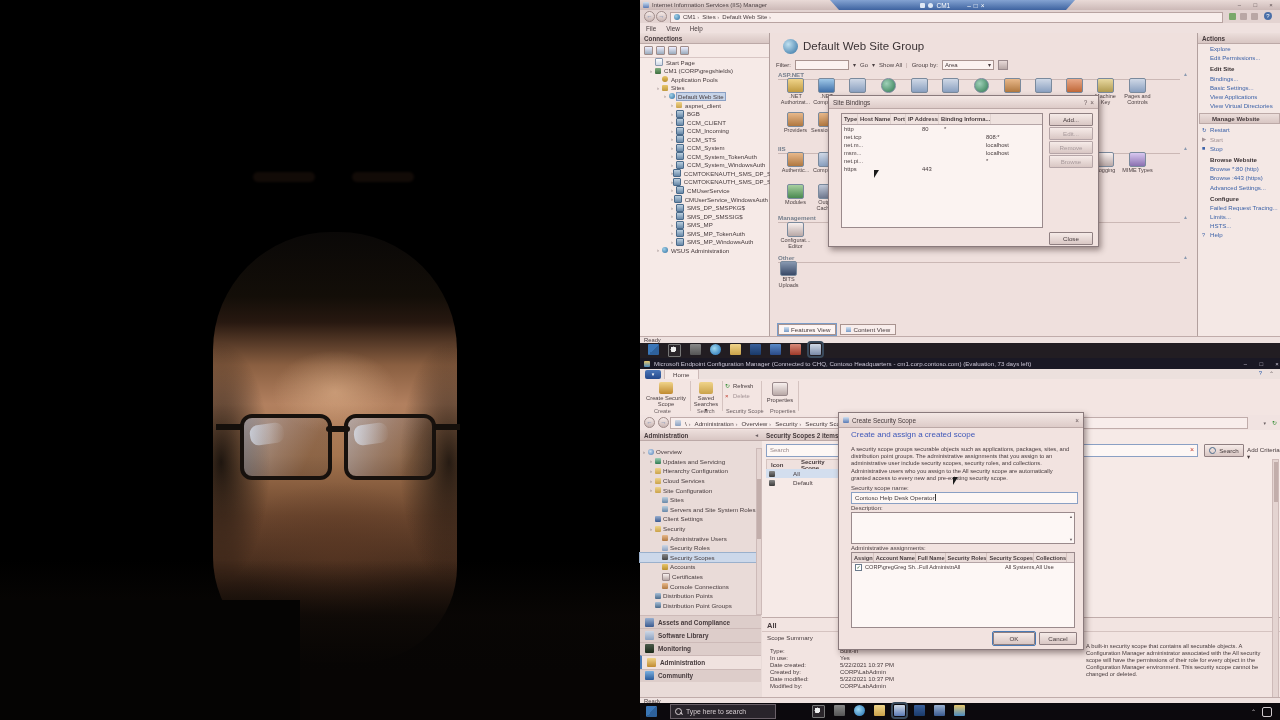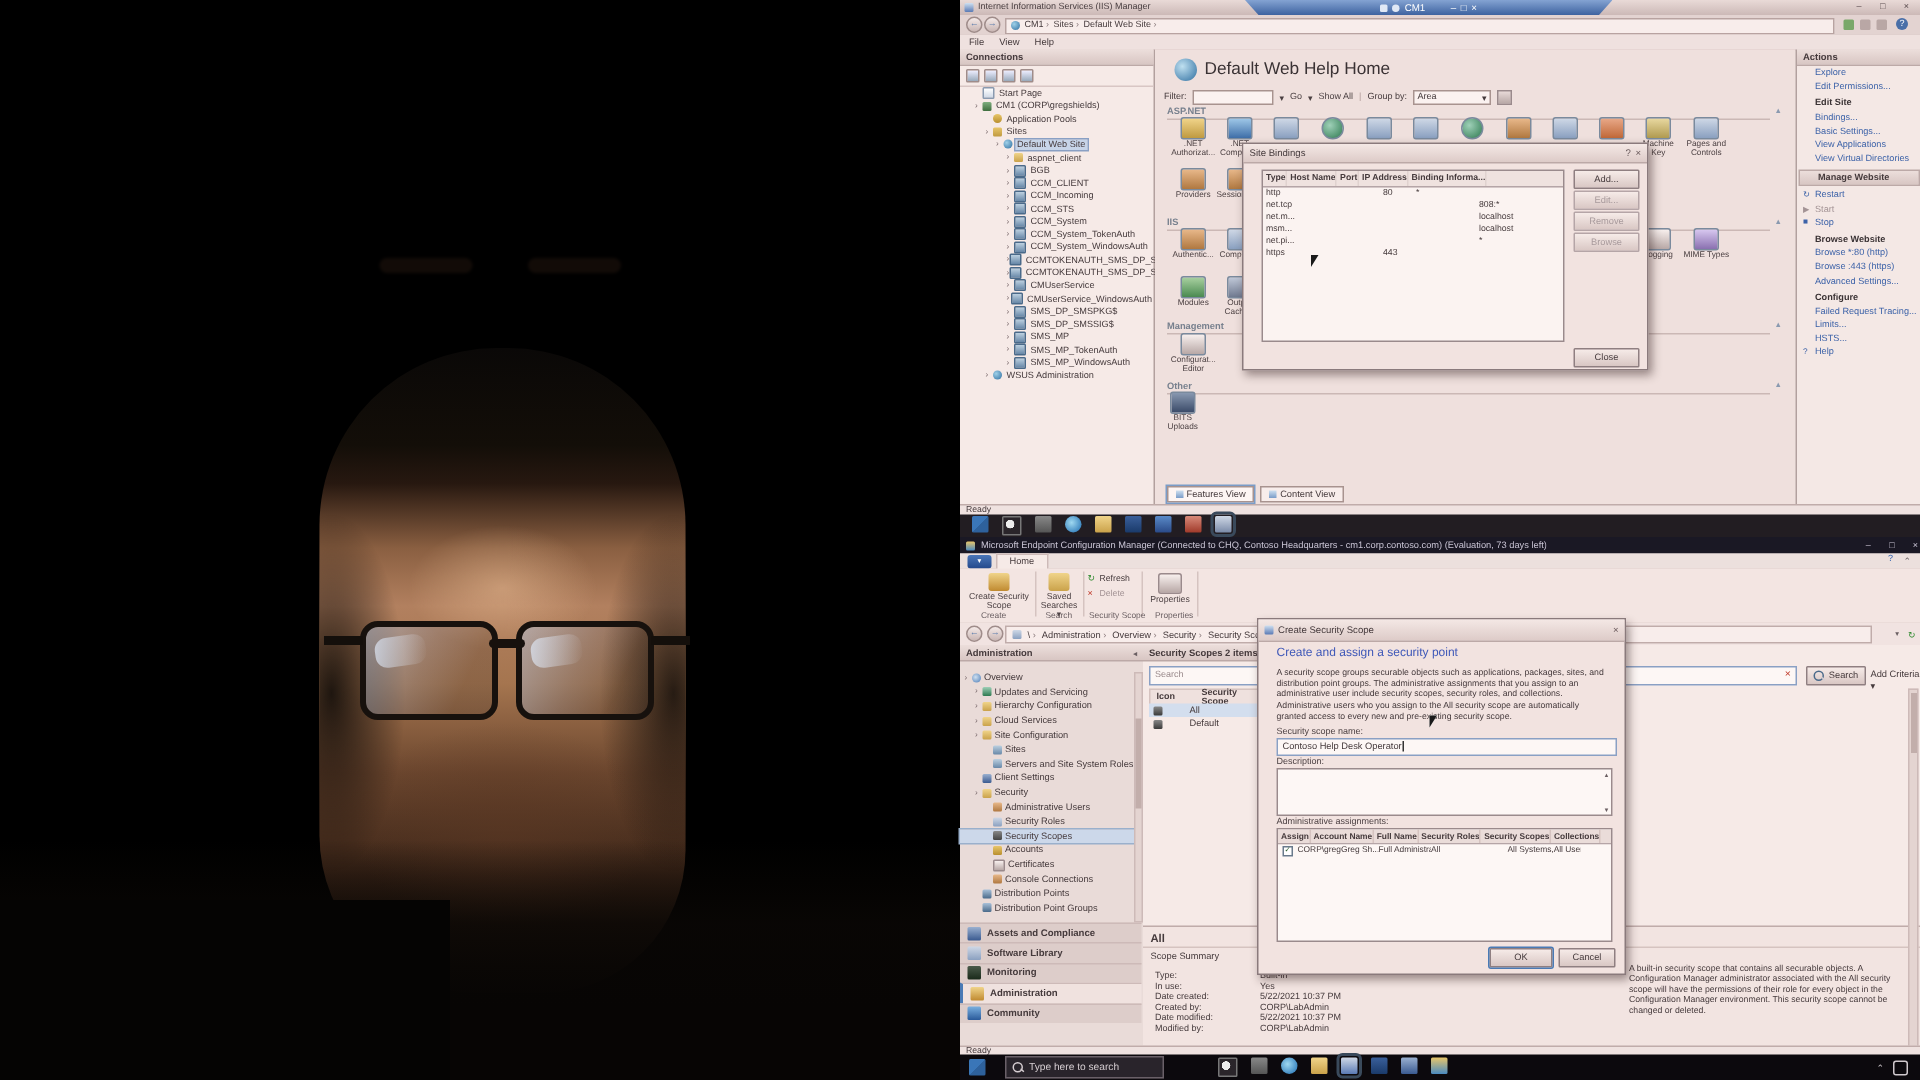--- a/index.html
+++ b/index.html
@@ -389,21 +389,21 @@
           <div class="trow t-globe2 exp" style="padding-left: 17px;">
             <span class="exp-g">›</span>
             <span class="ti"></span>
             <span class="tl">WSUS Administration</span>
           </div>
         </div>
     </div>
 
     <div class="abs" id="center">
       <div class="home-globe"></div>
-      <div class="home-title">Default Web Help Home</div>
+      <div class="home-title">Default Web Site Group</div>
       <div class="filterrow">
         <span>Filter:</span>
         <span class="finput"></span>
         <span class="fbtn">▾</span>
         <span class="fbtn">Go</span>
         <span class="fbtn">▾</span>
         <span class="fbtn">Show All</span>
         <span style="color:#b09a98;">|</span>
         <span>Group by:</span>
         <span class="finput" style="width:46px;display:inline-flex;align-items:center;justify-content:space-between;padding:0 2px;">
@@ -970,21 +970,21 @@
           <div class="thumb" style="left:0.5px;top:2px;width:4px;height:40px;"></div>
         </div>
     </div>
 
     <div class="abs dlg" id="cmdlg">
       <div class="dlg-t" style="height:14px;">
         <span class="dlg-ico"></span>
         <span>Create Security Scope</span>
         <span style="margin-left:auto;color:#6a5a5c;">×</span>
       </div>
-      <div style="position:absolute;left:12px;top:17px;font-size:8px;color:#3f58b8;">Create and assign a security point</div>
+      <div style="position:absolute;left:12px;top:17px;font-size:8px;color:#3f58b8;">Create and assign a created scope</div>
       <div style="position:absolute;left:12px;top:33px;width:222px;font-size:5.8px;line-height:7.2px;">A security scope groups securable objects such as applications, packages, sites, and distribution point groups. The administrative assignments that you assign to an administrative user include security scopes, security roles, and collections.  Administrative users who you assign to the All security scope are automatically granted access to every new and pre-existing security scope.</div>
       <div class="lbl6" style="position:absolute;left:12px;top:72px;">Security scope name:</div>
       <div class="inbox" style="position:absolute;left:12px;top:79px;width:222px;height:10px;font-size:6.2px;line-height:10px;padding-left:3px;">
         <span>Contoso Help Desk Operator</span><span style="border-left:1px solid #333;margin-left:1px;"></span>
       </div>
       <div class="lbl6" style="position:absolute;left:12px;top:92px;">Description:</div>
       <div class="inbox" style="position:absolute;left:12px;top:99px;width:222px;height:30px;border-color:#9a8a8c;">
         <span style="position:absolute;right:1px;top:1px;font-size:4px;color:#6a5f62;">▲</span>
         <span style="position:absolute;right:1px;bottom:1px;font-size:4px;color:#6a5f62;">▼</span>
       </div>

